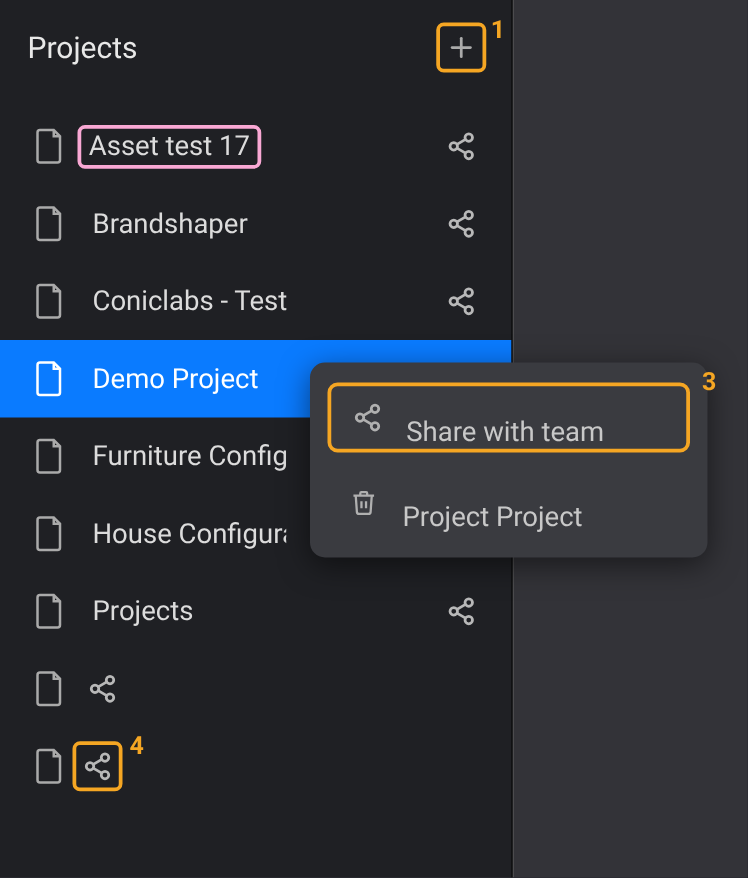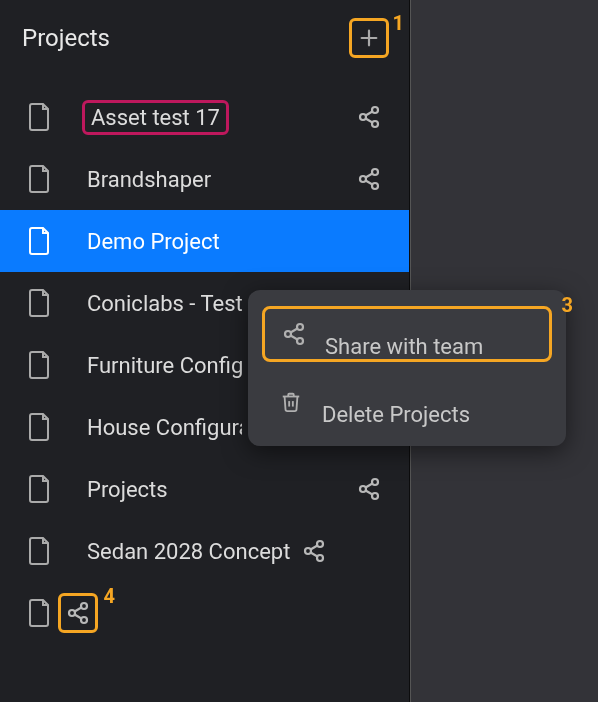--- a/index.html
+++ b/index.html
@@ -73,30 +73,30 @@
   }
   .project-item .file-icon {
     width: 30px;
     display: flex;
     align-items: center;
     justify-content: flex-start;
     flex-shrink: 0;
   }
   .project-item .label {
     flex: 1;
-    margin-left: 29px;
+    margin-left: 16px;
     white-space: nowrap;
     overflow: hidden;
     text-overflow: clip;
   }
   .project-item .label.boxed {
-    border: 3px solid #be185d;
+    border: 3px solid #f9a8d4;
     border-radius: 6px;
     padding: 2px 6px;
-    margin-left: 24px;
+    margin-left: 4px;
     flex: 0 0 auto;
     position: relative;
   }
   .share-icon-wrap {
     width: 40px;
     display: flex;
     align-items: center;
     justify-content: center;
     flex-shrink: 0;
     position: relative;
@@ -206,49 +206,49 @@
           <svg width="24" height="24" viewBox="0 0 24 24" fill="none" stroke="#b8b8b8" stroke-width="2.2">
               <circle cx="18" cy="5" r="3"></circle>
               <circle cx="6" cy="12" r="3"></circle>
               <circle cx="18" cy="19" r="3"></circle>
               <line x1="8.6" y1="10.5" x2="15.4" y2="6.5"></line>
               <line x1="8.6" y1="13.5" x2="15.4" y2="17.5"></line>
             </svg>
         </span>
       </div>
 
-      <div class="project-item selected">
-        <span class="file-icon">
-          <svg width="24" height="30" viewBox="0 0 24 30" fill="none" stroke="#fff" stroke-width="2">
-              <path d="M4 2h11l5 5v19a2 2 0 0 1-2 2H4a2 2 0 0 1-2-2V4a2 2 0 0 1 2-2z"></path>
-              <path d="M15 2v5h5"></path>
-            </svg>
-        </span>
-        <span class="label" style="max-width:150px;">Demo Project</span>
-      </div>
-
       <div class="project-item">
         <span class="file-icon">
           <svg width="24" height="30" viewBox="0 0 24 30" fill="none" stroke="#aaa" stroke-width="2">
               <path d="M4 2h11l5 5v19a2 2 0 0 1-2 2H4a2 2 0 0 1-2-2V4a2 2 0 0 1 2-2z"></path>
               <path d="M15 2v5h5"></path>
             </svg>
         </span>
         <span class="label">Coniclabs - Test</span>
         <span class="share-icon-wrap">
           <svg width="24" height="24" viewBox="0 0 24 24" fill="none" stroke="#b8b8b8" stroke-width="2.2">
               <circle cx="18" cy="5" r="3"></circle>
               <circle cx="6" cy="12" r="3"></circle>
               <circle cx="18" cy="19" r="3"></circle>
               <line x1="8.6" y1="10.5" x2="15.4" y2="6.5"></line>
               <line x1="8.6" y1="13.5" x2="15.4" y2="17.5"></line>
             </svg>
         </span>
       </div>
 
+      <div class="project-item selected">
+        <span class="file-icon">
+          <svg width="24" height="30" viewBox="0 0 24 30" fill="none" stroke="#fff" stroke-width="2">
+              <path d="M4 2h11l5 5v19a2 2 0 0 1-2 2H4a2 2 0 0 1-2-2V4a2 2 0 0 1 2-2z"></path>
+              <path d="M15 2v5h5"></path>
+            </svg>
+        </span>
+        <span class="label" style="max-width:150px;">Demo Project</span>
+      </div>
+
       <div class="project-item">
         <span class="file-icon">
           <svg width="24" height="30" viewBox="0 0 24 30" fill="none" stroke="#aaa" stroke-width="2">
               <path d="M4 2h11l5 5v19a2 2 0 0 1-2 2H4a2 2 0 0 1-2-2V4a2 2 0 0 1 2-2z"></path>
               <path d="M15 2v5h5"></path>
             </svg>
         </span>
         <span class="label" style="max-width:155px;">Furniture Configurator</span>
       </div>
 
@@ -281,21 +281,20 @@
         </span>
       </div>
 
       <div class="project-item">
         <span class="file-icon">
           <svg width="24" height="30" viewBox="0 0 24 30" fill="none" stroke="#aaa" stroke-width="2">
               <path d="M4 2h11l5 5v19a2 2 0 0 1-2 2H4a2 2 0 0 1-2-2V4a2 2 0 0 1 2-2z"></path>
               <path d="M15 2v5h5"></path>
             </svg>
         </span>
-        <span class="label" style="flex:0 0 auto;">Sedan 2028 Concept</span>
         <span class="share-icon-wrap" style="margin-left:4px;">
           <svg width="24" height="24" viewBox="0 0 24 24" fill="none" stroke="#b8b8b8" stroke-width="2.2">
               <circle cx="18" cy="5" r="3"></circle>
               <circle cx="6" cy="12" r="3"></circle>
               <circle cx="18" cy="19" r="3"></circle>
               <line x1="8.6" y1="10.5" x2="15.4" y2="6.5"></line>
               <line x1="8.6" y1="13.5" x2="15.4" y2="17.5"></line>
             </svg>
         </span>
       </div>
@@ -341,17 +340,17 @@
     <div class="context-item">
       <span class="ci-icon">
         <svg width="22" height="24" viewBox="0 0 24 24" fill="none" stroke="#b0b0b0" stroke-width="2">
             <polyline points="3 6 5 6 21 6"></polyline>
             <path d="M19 6l-1 14a2 2 0 0 1-2 2H8a2 2 0 0 1-2-2L5 6"></path>
             <path d="M10 11v6"></path>
             <path d="M14 11v6"></path>
             <path d="M9 6V4a1 1 0 0 1 1-1h4a1 1 0 0 1 1 1v2"></path>
           </svg>
       </span>
-      <span class="ci-label">Delete Projects</span>
+      <span class="ci-label">Project Project</span>
     </div>
   </div>
 
 </div>
 
 </body></html>

